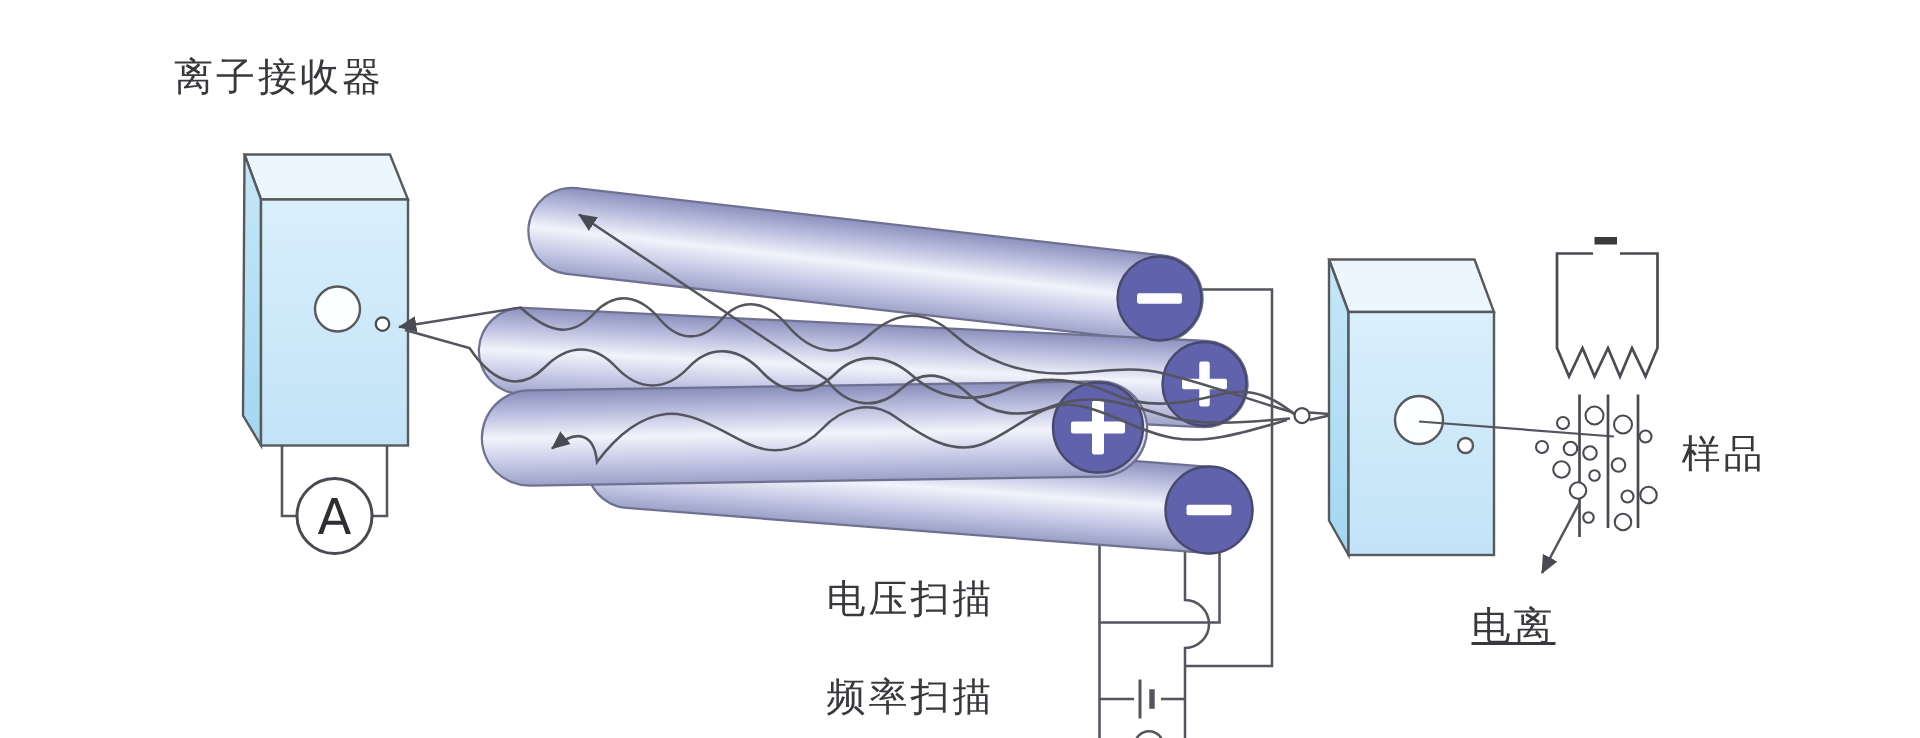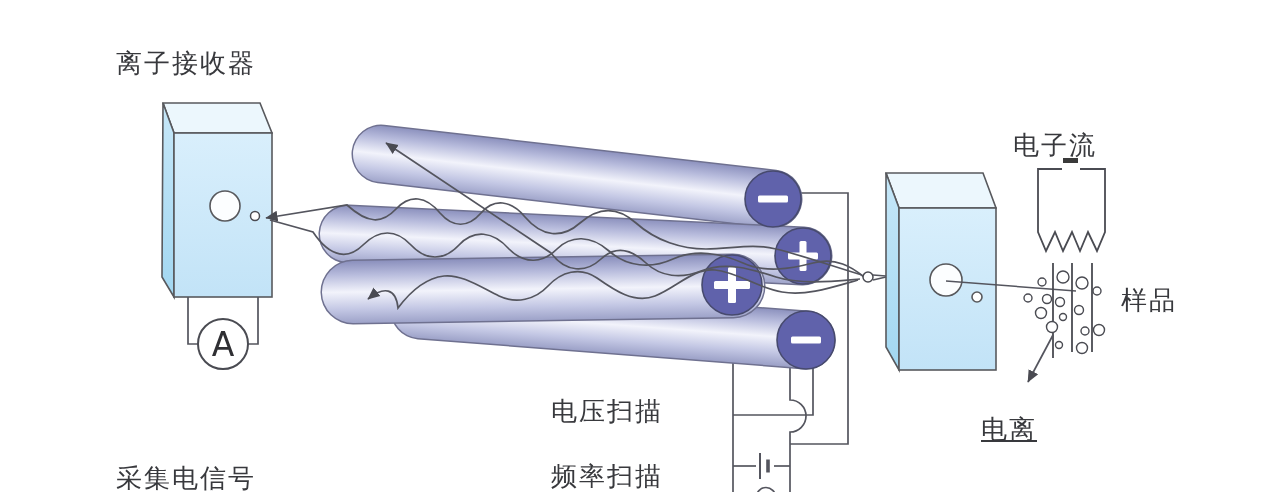--- a/index.html
+++ b/index.html
@@ -1,20 +1,20 @@
 <!DOCTYPE html>
 <html><head>
 <meta charset="utf-8">
 <style>
   html,body{margin:0;padding:0;background:#ffffff;}
   #stage{position:relative;width:1280px;height:492px;background:#ffffff;overflow:hidden;
          font-family:"Liberation Sans","DejaVu Sans",sans-serif;}
   #diagram-svg{position:absolute;left:0;top:0;}
   .cn-label{position:absolute;font-size:26px;letter-spacing:2px;color:#38393d;
-            white-space:nowrap;font-family:"Liberation Sans","DejaVu Sans",sans-serif;margin-top:12px;}
+            white-space:nowrap;font-family:"Liberation Sans","DejaVu Sans",sans-serif;}
 </style>
 </head>
 <body>
 
 <div id="stage">
 
 <svg id="diagram-svg" width="1280" height="492" viewBox="0 0 1280 492">
   <defs>
     <marker id="arrow" viewBox="0 0 10 10" refX="8.5" refY="5" markerWidth="8" markerHeight="8" orient="auto">
       <path d="M0,1 L9,5 L0,9 Z" fill="#4a4b52"></path>
@@ -177,19 +177,17 @@
              C 482,288 462,274 444,276 C 426,278 410,292 398,308 C 396,288 384,286 368,299"></path>
     <line x1="873" y1="275" x2="886" y2="276"></line>
     <line x1="873" y1="280" x2="886" y2="277"></line>
   </g>
 
   <circle cx="868" cy="277" r="5" fill="#ffffff" stroke="#4a4b52" stroke-width="1.5"></circle>
   <circle cx="255" cy="216" r="4.5" fill="#ffffff" stroke="#4a4b52" stroke-width="1.5"></circle>
 </svg>
 
   <div class="cn-label" style="left:116px;top:34px;">离子接收器</div>
-  <div class="cn-label" style="left:1013px;top:116px;">电子流</div>
-  <div class="cn-label" style="left:1121px;top:271px;font-family:Liberation Mono, monospace;">样品</div>
+  <div class="cn-label" style="left:1121px;top:285px;font-family:Liberation Mono, monospace;">样品</div>
   <div class="cn-label" style="left:981px;top:400px;text-decoration:underline;">电离</div>
   <div class="cn-label" style="left:551px;top:382px;">电压扫描</div>
   <div class="cn-label" style="left:551px;top:447px;">频率扫描</div>
-  <div class="cn-label" style="left:116px;top:449px;">采集电信号</div>
 </div>
 
 </body></html>

